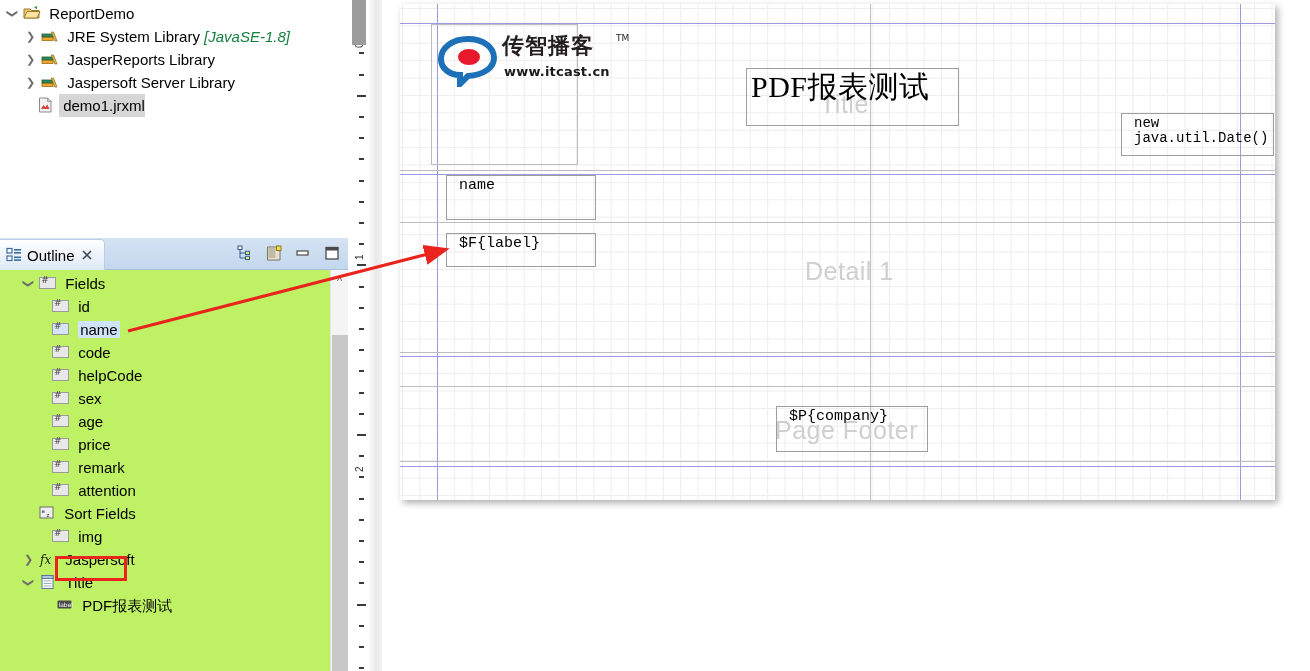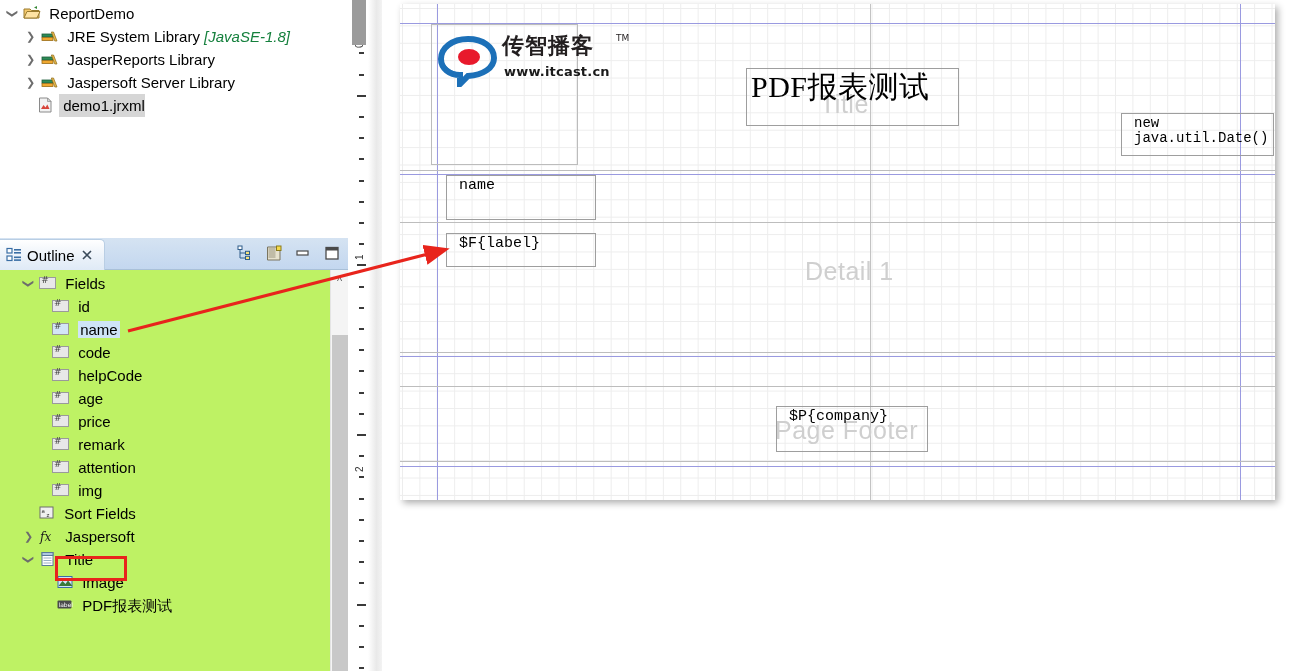--- a/index.html
+++ b/index.html
@@ -341,55 +341,59 @@
       <div class="orow o-ind2">
         <span class="fieldicon"></span>
         <span class="olabel">code</span>
       </div>
 
       <div class="orow o-ind2">
         <span class="fieldicon"></span>
         <span class="olabel">helpCode</span>
       </div>
 
+      <div class="orow o-ind2">
+        <span class="fieldicon"></span>
+        <span class="olabel">sex</span>
+      </div>
 
       <div class="orow o-ind2">
         <span class="fieldicon"></span>
         <span class="olabel">age</span>
       </div>
 
       <div class="orow o-ind2">
         <span class="fieldicon"></span>
         <span class="olabel">price</span>
       </div>
 
       <div class="orow o-ind2">
         <span class="fieldicon"></span>
         <span class="olabel">remark</span>
       </div>
 
       <div class="orow o-ind2">
         <span class="fieldicon"></span>
         <span class="olabel">attention</span>
-      </div>
-
-      <div class="orow o-ind2">
-        <span class="fieldicon"></span>
-        <span class="olabel">img</span>
       </div>
 
       <div class="orow" style="padding-left:39px;">
         <span class="ic" style="width:17px;height:14px;">
           <svg width="17" height="14" viewBox="0 0 17 14">
             <rect x="1" y="1" width="13" height="11" fill="#f0f0f0" stroke="#6d6d6d" stroke-width="1"></rect>
             <text x="2.5" y="6.5" font-size="5.5" fill="#333" font-family="DejaVu Sans">a</text>
             <text x="7.5" y="10.5" font-size="5.5" fill="#333" font-family="DejaVu Sans">z</text>
           </svg>
         </span>
         <span class="olabel" style="padding-left:4px;">Sort Fields</span>
+      </div>
+
+      <div class="orow o-ind2">
+        <span class="fieldicon"></span>
+        <span class="olabel">img</span>
       </div>
 
       <div class="orow" style="padding-left:22px;">
         <span class="tw closed"></span>
         <span class="ic" style="width:18px;height:16px;">
           <svg width="18" height="16" viewBox="0 0 18 16">
             <text x="1" y="12.5" font-size="12" fill="#1a1a1a" font-family="DejaVu Serif" font-style="italic">fx</text>
           </svg>
         </span>
         <span class="olabel" style="padding-left:4px;">Jaspersoft</span>
@@ -401,30 +405,20 @@
         <span class="ic" style="width:18px;height:16px;">
           <svg width="18" height="16" viewBox="0 0 18 16">
             <rect x="3" y="1.5" width="11" height="13" fill="#ffffff" stroke="#5a7a9a" stroke-width="1"></rect>
             <rect x="3" y="1.5" width="11" height="3" fill="#aec8e0" stroke="#5a7a9a" stroke-width="1"></rect>
             <path d="M4.5 7 h8 M4.5 9.5 h8 M4.5 12 h8" stroke="#9ab0c6" stroke-width="1"></path>
           </svg>
         </span>
         <span class="olabel" style="padding-left:4px;">Title</span>
       </div>
 
-      <div class="orow" style="padding-left:57px;">
-        <span class="ic" style="width:17px;height:14px;">
-          <svg width="17" height="14" viewBox="0 0 17 14">
-            <rect x="1" y="1.5" width="14" height="11" fill="#cfe6f7" stroke="#3a6ea5" stroke-width="1"></rect>
-            <path d="M1.5 11 l4 -5 l3 3 l2.5 -3.5 l4.5 5.5 z" fill="#3a7a3a"></path>
-            <circle cx="11.5" cy="4.5" r="1.4" fill="#f5e07a"></circle>
-          </svg>
-        </span>
-        <span class="olabel" style="padding-left:4px;">Image</span>
-      </div>
 
       <div class="orow" style="padding-left:57px;">
         <span class="ic" style="width:17px;height:12px;">
           <svg width="17" height="12" viewBox="0 0 17 12">
             <rect x="0.5" y="1.5" width="14" height="8" rx="1" fill="#4a4a4a"></rect>
             <text x="1.5" y="8" font-size="6" fill="#ffffff" font-family="DejaVu Sans">label</text>
           </svg>
         </span>
         <span class="olabel" style="padding-left:4px;">PDF报表测试</span>
       </div>

